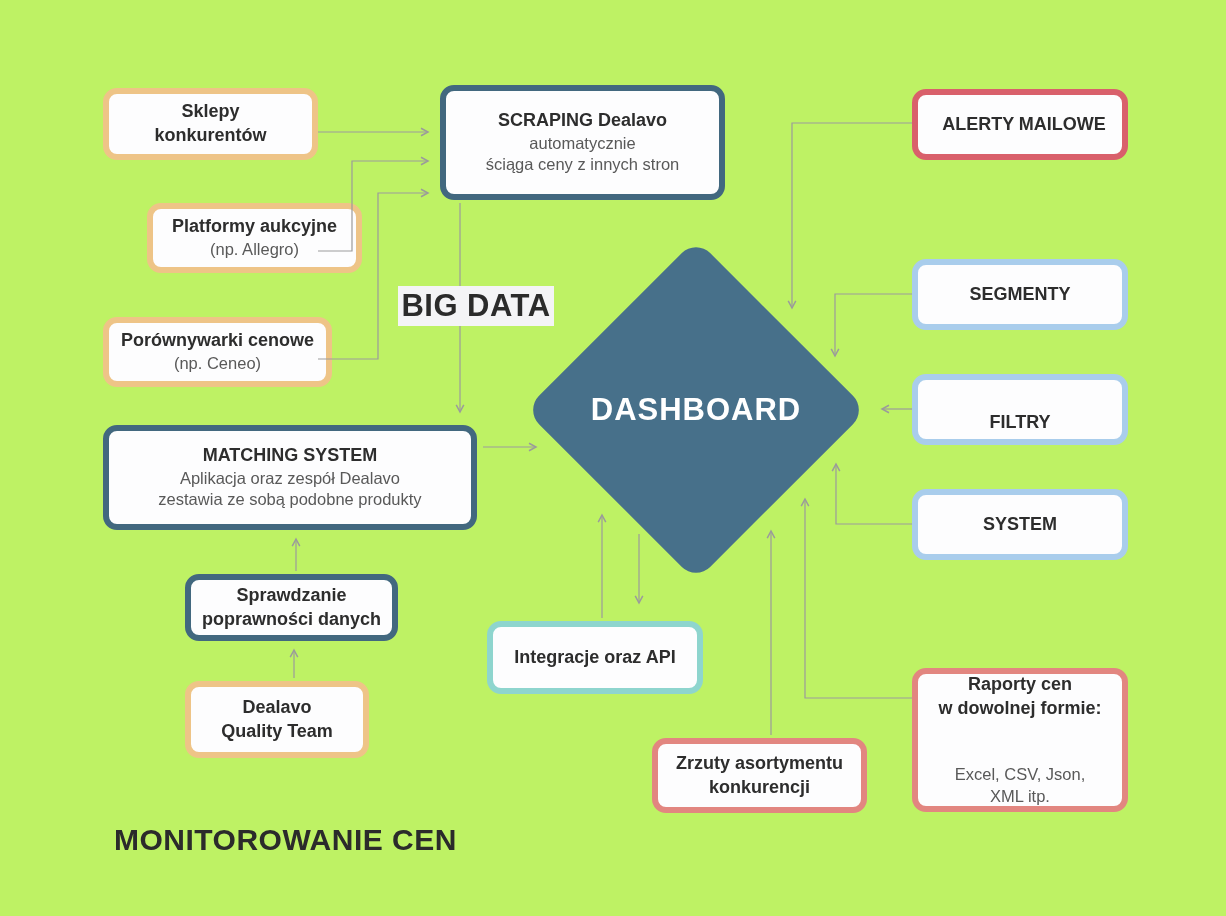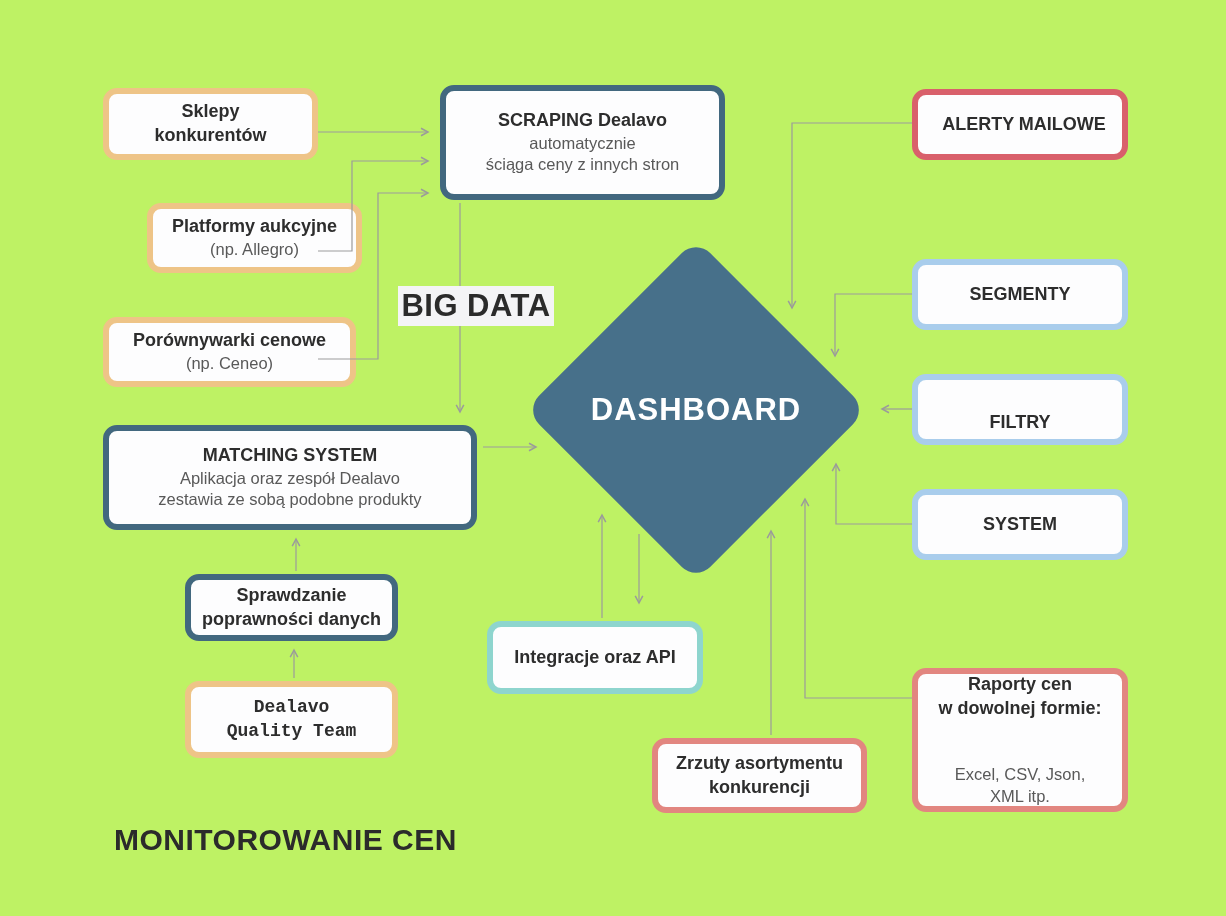--- a/index.html
+++ b/index.html
@@ -66,21 +66,21 @@
   <div class="box b-yellow" style="left:103px;top:88px;width:215px;height:72px;">
     <div class="t">Sklepy
 konkurentów</div>
   </div>
 
   <div class="box b-yellow" style="left:103px;top:203px;width:215px;height:70px;margin-left:44px;">
     <div class="t">Platformy aukcyjne</div>
     <div class="s">(np. Allegro)</div>
   </div>
 
-  <div class="box b-yellow" style="left:103px;top:317px;width:253px;height:70px;">
+  <div class="box b-yellow" style="left:103px;top:317px;width:229px;height:70px;">
     <div class="t">Porównywarki cenowe</div>
     <div class="s">(np. Ceneo)</div>
   </div>
 
   <div class="box b-navy" style="left:440px;top:85px;width:285px;height:115px;">
     <div class="t">SCRAPING Dealavo</div>
     <div class="s">automatycznie
 ściąga ceny z innych stron</div>
   </div>
 
@@ -90,21 +90,21 @@
     <div class="t">Sprawdzanie
 poprawności danych</div>
   </div>
 
   <div class="box b-navy" style="left:103px;top:425px;width:374px;height:105px;">
     <div class="t">MATCHING SYSTEM</div>
     <div class="s">Aplikacja oraz zespół Dealavo
 zestawia ze sobą podobne produkty</div>
   </div>
 
-  <div class="box b-yellow" style="left:185px;top:681px;width:213px;height:77px;font-family:Liberation Mono, monospace;">
+  <div class="box b-yellow" style="left:185px;top:681px;width:184px;height:77px;">
     <div class="t">Dealavo
 Quality Team</div>
   </div>
 
   <div class="diamond">
     <div class="diamond-label">DASHBOARD</div>
   </div>
 
   <div class="box b-salmon" style="left:652px;top:738px;width:215px;height:75px;">
     <div class="t">Zrzuty asortymentu

